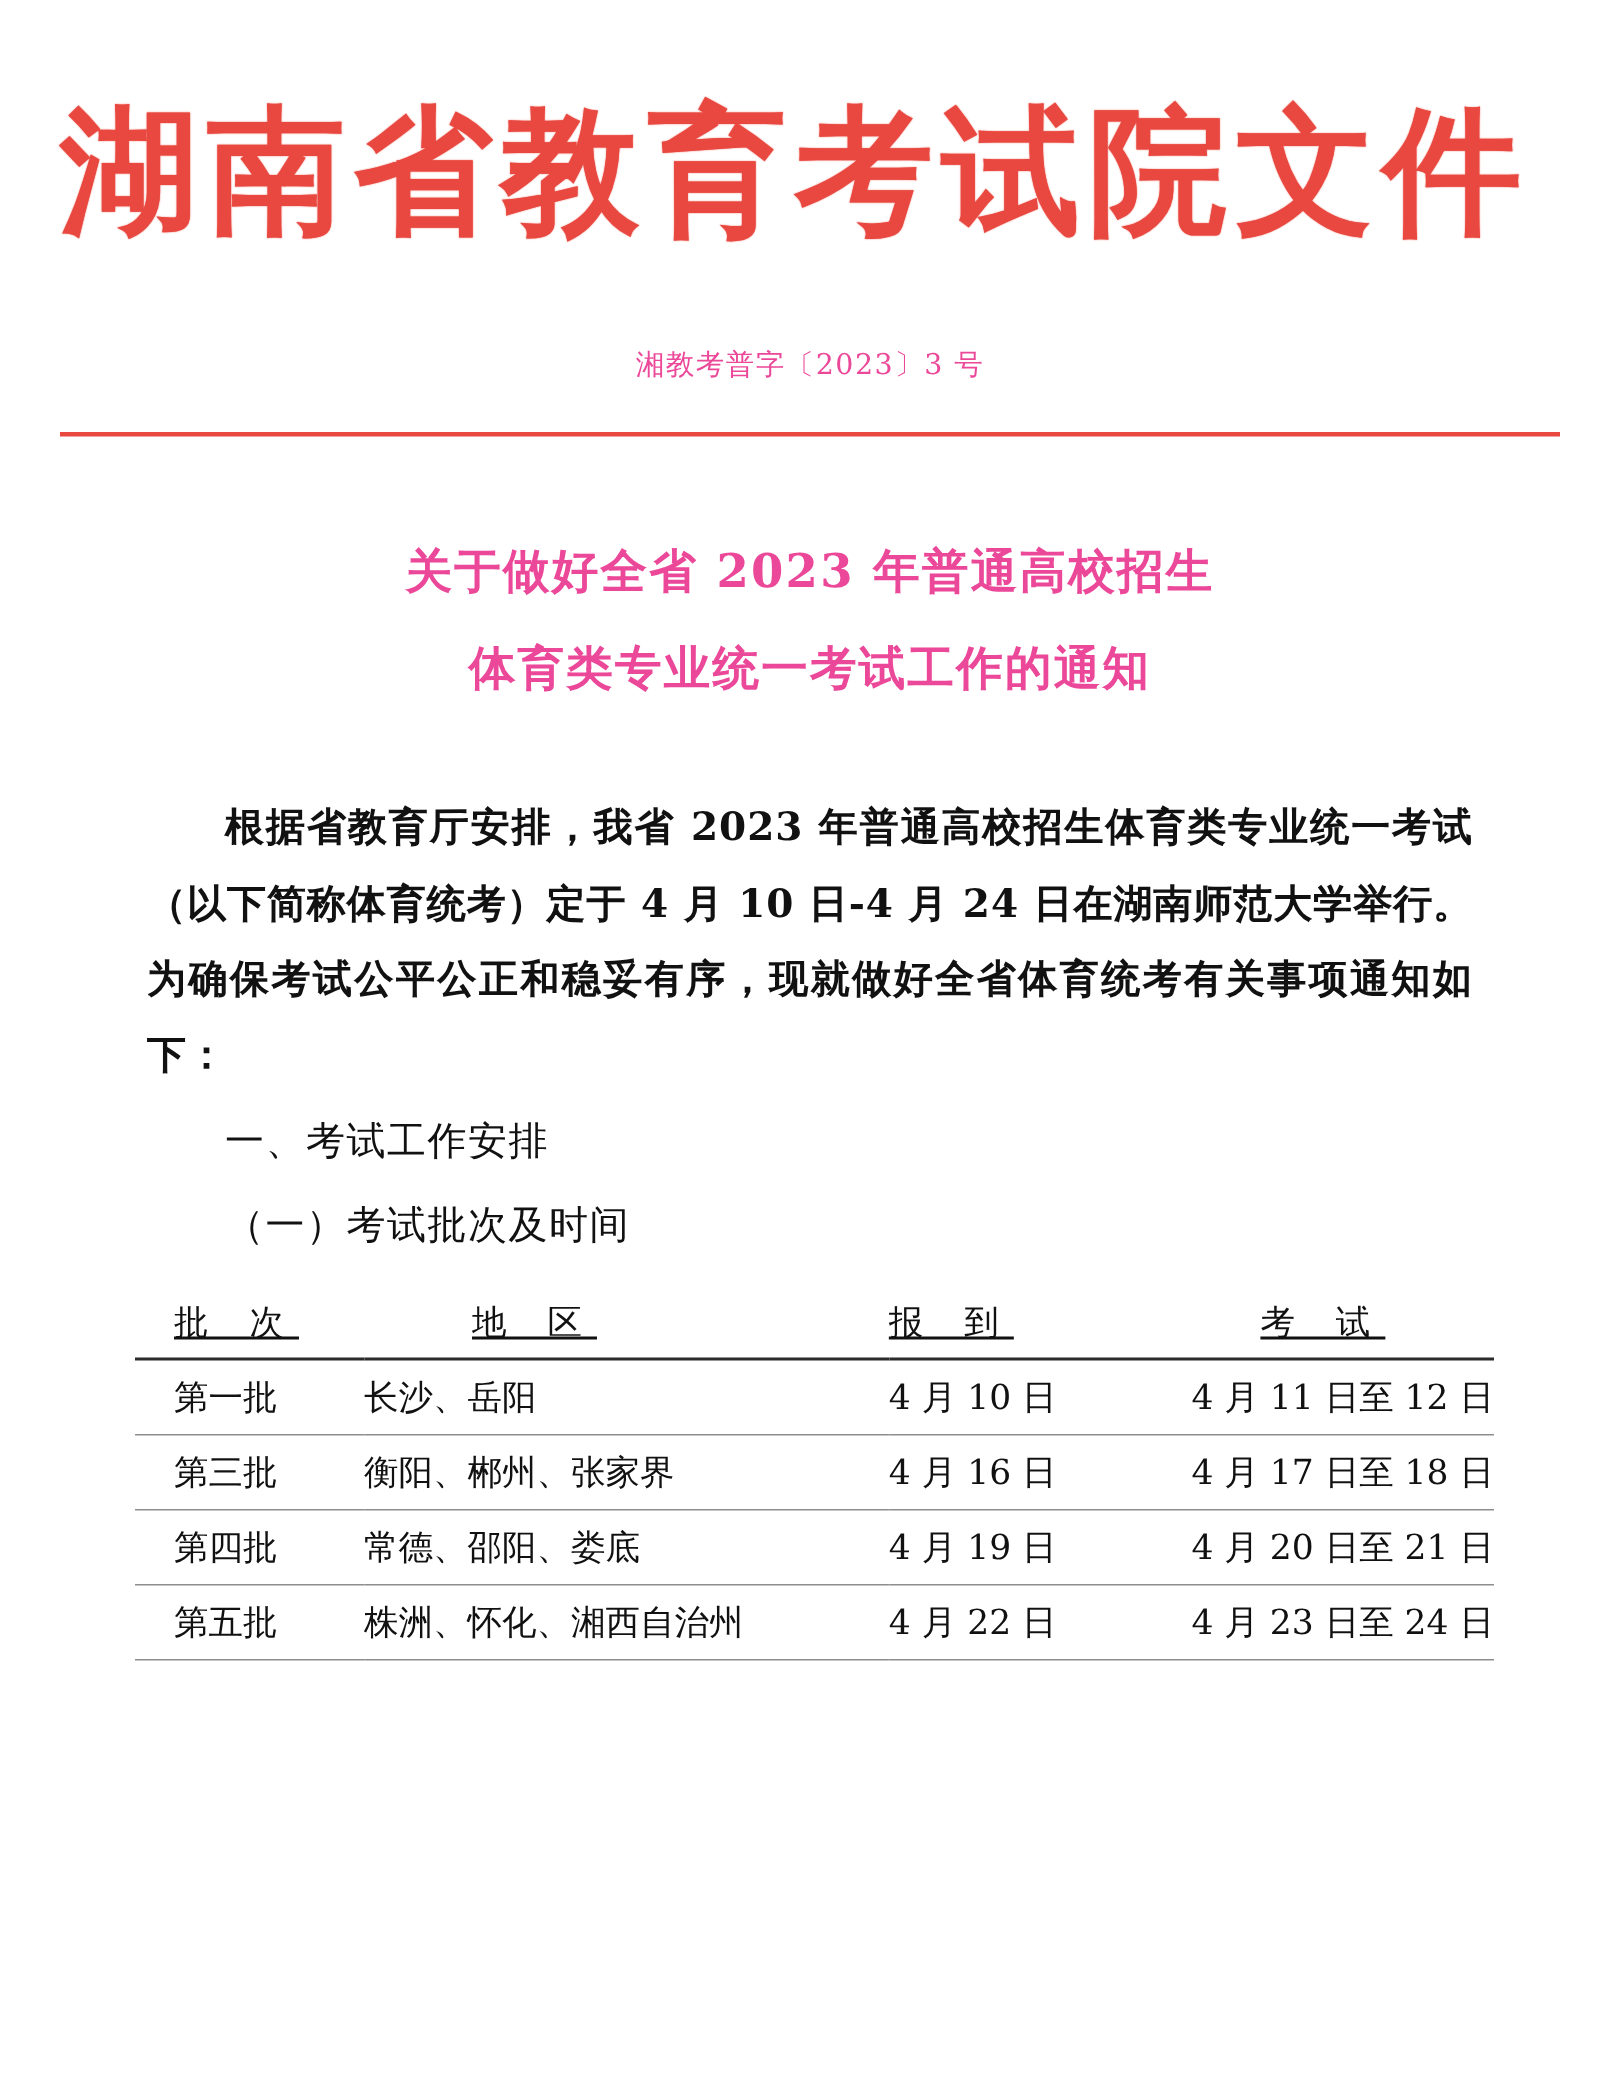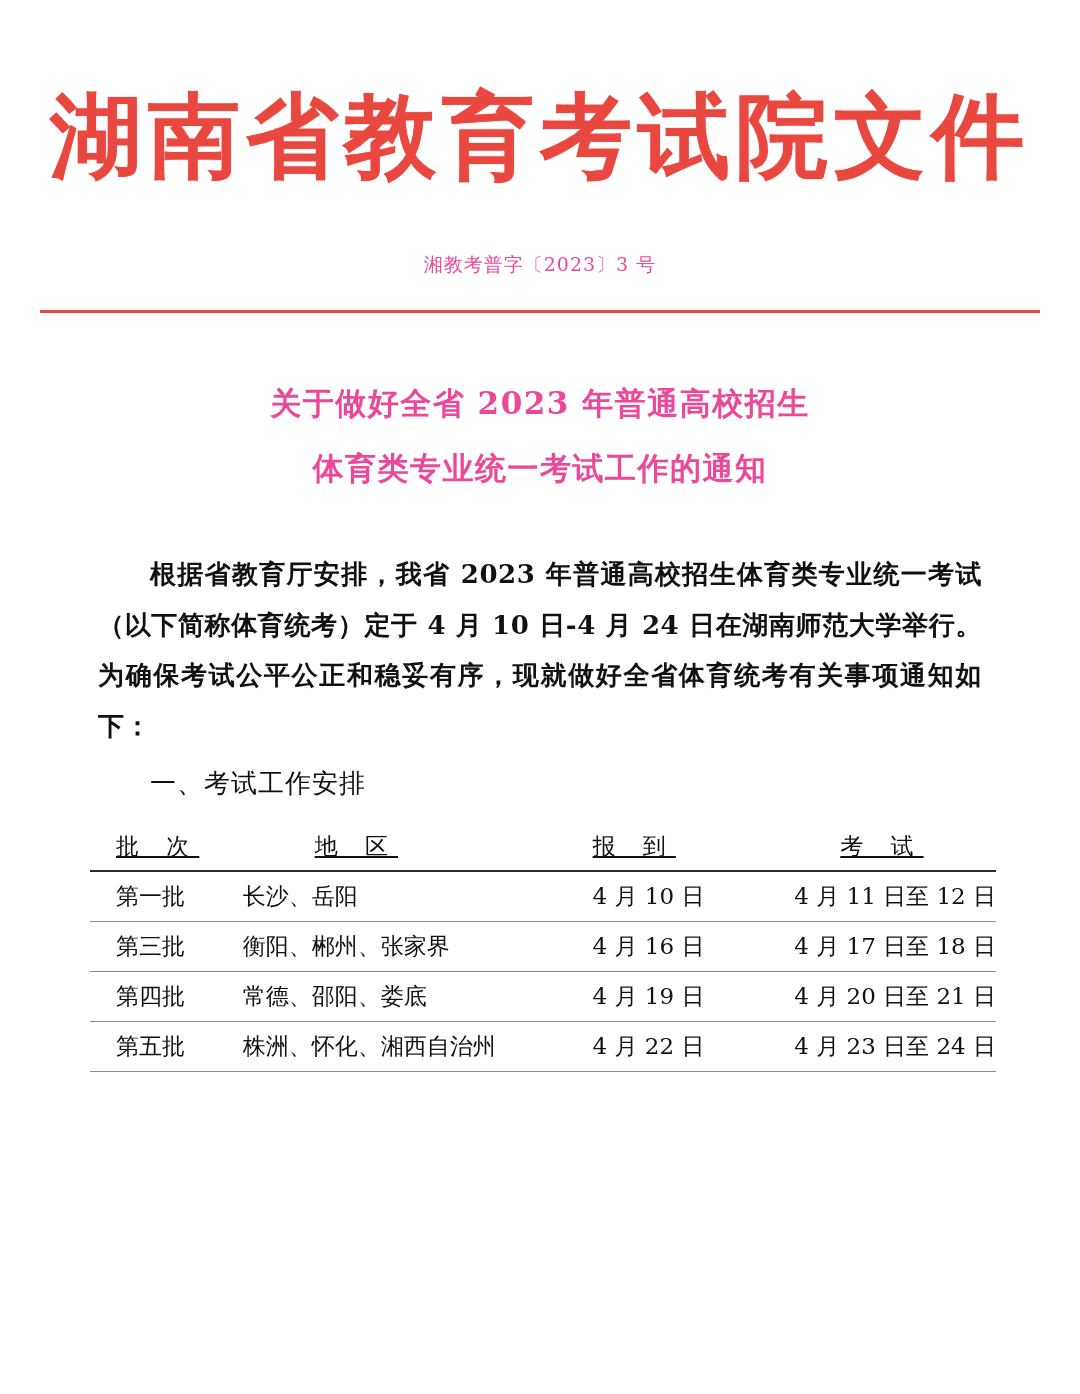--- a/index.html
+++ b/index.html
@@ -17,22 +17,22 @@
   }
   .page {
     position: relative;
     width: 1080px;
     height: 1394px;
     box-sizing: border-box;
     padding: 0 40px;
   }
   
   .masthead {
-    text-align: center;
-    margin-top: 84px;
+    text-align: left;
+    margin-top: 62px;
   }
   .masthead-title {
     font-family: "DejaVu Serif", "Liberation Serif", serif;
     font-weight: bold;
     font-size: 92px;
     letter-spacing: 6px;
     color: #e8483f;
     line-height: 1.15;
     text-shadow: 0 0 1px #e8483f;
     white-space: nowrap;
@@ -140,20 +140,21 @@
   <div class="red-rule"></div>
 
   <div class="doc-title">
     <div>关于做好全省 2023 年普通高校招生</div>
     <div>体育类专业统一考试工作的通知</div>
   </div>
 
   <div class="body-block">
     <div class="para">根据省教育厅安排，我省 2023 年普通高校招生体育类专业统一考试（以下简称体育统考）定于 4 月 10 日-4 月 24 日在湖南师范大学举行。为确保考试公平公正和稳妥有序，现就做好全省体育统考有关事项通知如下：</div>
     <div class="section-head">一、考试工作安排</div>
+    <div class="section-head">（一）考试批次及时间</div>
   </div>
 
   <div class="tbl-wrap">
     <table class="sched">
       <thead>
         <tr>
           <th class="col-batch th-batch">批 次</th>
           <th class="col-area th-area">地 区</th>
           <th class="col-report th-report">报 到</th>
           <th class="col-exam th-exam">考 试</th>

